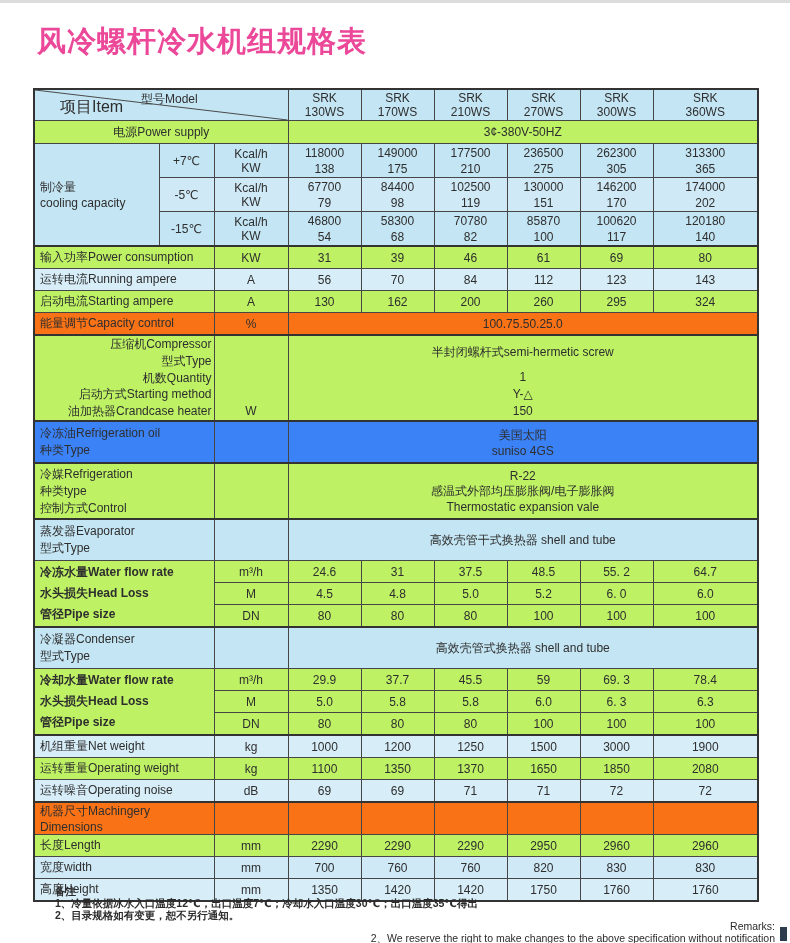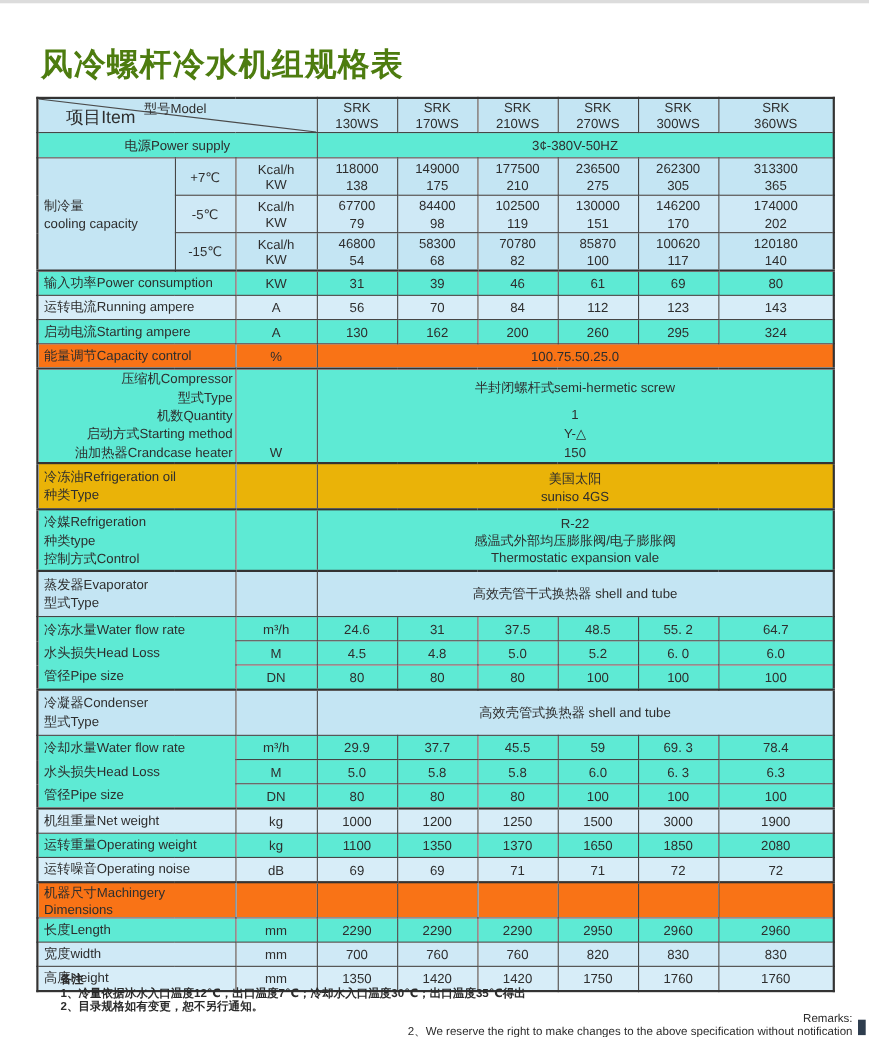--- a/index.html
+++ b/index.html
@@ -3,22 +3,22 @@
 <meta charset="utf-8">
 <style>
   html,body{margin:0;padding:0;}
   body{
     width:790px;height:943px;position:relative;background:#ffffff;
     font-family:"Liberation Sans","DejaVu Sans",sans-serif;
     color:#2e2e2e;overflow:hidden;
   }
   .top-strip{position:absolute;top:0;left:0;width:790px;height:3px;background:#dcdcdc;}
   .page-title{
-    position:absolute;top:39px;left:37px;margin:0;
-    font-size:29px;font-weight:700;color:#4d7c0f;letter-spacing:1px;
+    position:absolute;top:22px;left:37px;margin:0;
+    font-size:29px;font-weight:700;color:#ec4899;letter-spacing:1px;
   }
   table.spec{
     position:absolute;top:88px;left:33px;
     border-collapse:collapse;table-layout:fixed;width:724px;
     font-size:12px;color:#2e2e2e;
   }
   table.spec{border:2px solid #333;}
   td{border:1px solid #464646;padding:0 2px;text-align:center;vertical-align:middle;overflow:hidden;}
   tr.sec > td{border-top:2px solid #333;}
   .lab{text-align:left;padding-left:5px;}
@@ -29,38 +29,38 @@
   .rh-cool td{height:33px;}
   .rh-s td{height:21px;}
   .rh-comp td{height:84px;}
   .rh-oil td{height:40px;}
   .rh-ref td{height:54px;}
   .rh-ban td{height:40px;}
   .rh-dims td{height:19px;}
   
   .bg-med{background:#c4e5f3;}
   .bg-med2{background:#cfe9f6;}
-  .bg-oil{background:#eab308;}
-  .bg-light{background:#5eead4;}
+  .bg-oil{background:#3b82f6;}
+  .bg-light{background:#bef264;}
   .bg-light2{background:#d7edf8;}
   .bg-dark{background:#f97316;}
   
   .diag-cell{position:relative;padding:0;}
   .diag-cell svg{position:absolute;top:0;left:0;width:100%;height:100%;display:block;}
-  .diag-model{position:absolute;top:1px;left:96px;font-size:12px;}
+  .diag-model{position:absolute;top:1px;left:106px;font-size:12px;}
   .diag-item{position:absolute;bottom:2px;left:25px;font-size:16px;}
   
   .two-line div{line-height:16px;height:16px;}
   
   .comp-label div{height:16.8px;line-height:16.8px;text-align:right;}
   .comp-unit{vertical-align:bottom;}
   .comp-unit div{height:17px;line-height:17px;}
   .comp-vals div{height:17px;line-height:17px;}
   .comp-vals .first{height:33px;display:flex;align-items:center;justify-content:center;}
-  .lines21{line-height:21px;}
+  .lines21{line-height:21px;font-weight:bold;}
   .remarks{position:absolute;top:848px;left:55px;width:720px;font-size:10.5px;line-height:11.8px;color:#2b2b2b;margin-top:38px;}
   .remarks .zh{font-weight:700;}
   .remarks .en{font-weight:400;text-align:right;}
   .scroll-frag{position:absolute;right:3px;bottom:2px;width:7px;height:14px;background:#2e3d4e;}
 </style>
 </head>
 <body>
 
 <div class="top-strip"></div>
 <h1 class="page-title">风冷螺杆冷水机组规格表</h1>

